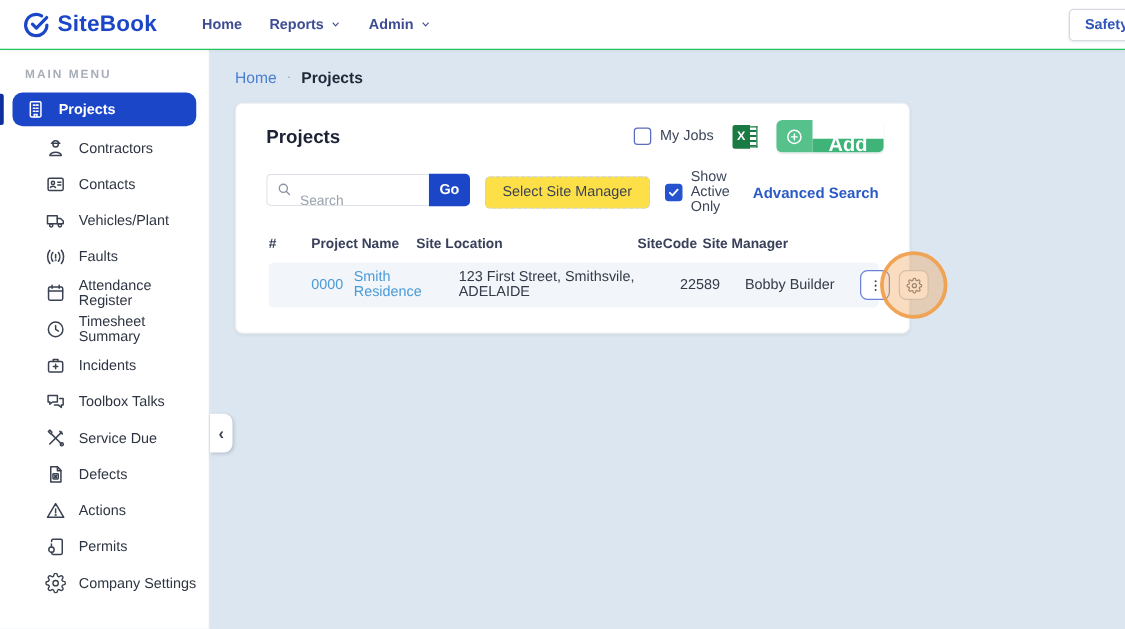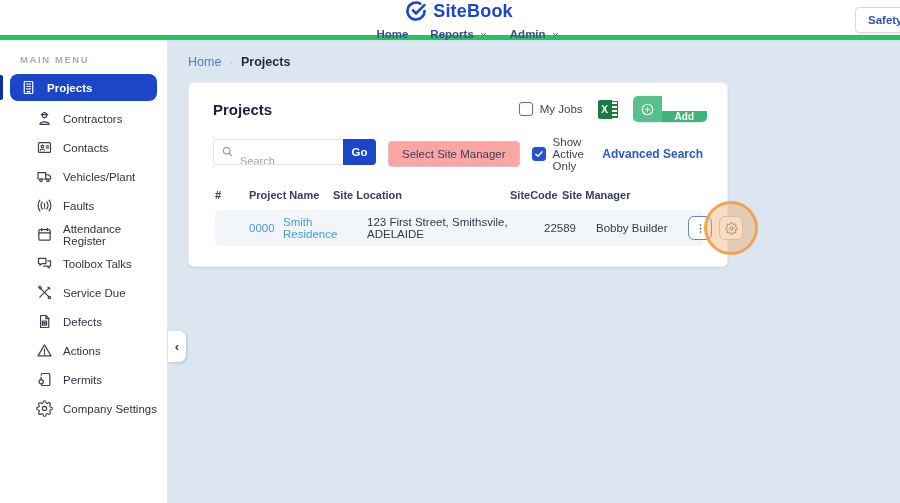--- a/index.html
+++ b/index.html
@@ -1,22 +1,22 @@
 <!DOCTYPE html>
 <html><head>
 <meta charset="utf-8">
 <style>
   * { margin:0; padding:0; box-sizing:border-box; }
   html,body { width:900px; height:503px; overflow:hidden; background:#dce6f0;
     font-family:"Liberation Sans", sans-serif; }
 
   
   .topbar { position:absolute; left:0; top:0; width:900px; height:40px; background:#fff;
-    border-bottom:5px solid #22c55e; box-shadow:0 1px 2px rgba(20,30,60,.05); z-index:30;
-    display:flex; align-items:center;flex-direction:column; }
+    border-bottom:1px solid #22c55e; box-shadow:0 1px 2px rgba(20,30,60,.05); z-index:30;
+    display:flex; align-items:center; }
   .logo { display:flex; align-items:center; gap:6px; margin-left:18px; cursor:pointer; }
   .logo-text { font-size:18px; font-weight:800; color:#1b46c8; letter-spacing:.2px; }
   .topnav { display:flex; align-items:center; margin-left:14px; }
   .topnav-item { display:flex; align-items:center; gap:5px; padding:6px 0; margin-left:22px;
     font-size:11.5px; font-weight:600; color:#3e4c94; cursor:pointer; }
   .safety-btn { position:absolute; left:855px; top:7px; height:26px; padding:0 12px;
     background:#fff; border:1px solid #d6dae0; border-radius:4px; font-size:11.5px;
     font-weight:600; color:#2f55b8; display:flex; align-items:center; white-space:nowrap;
     box-shadow:0 1px 1px rgba(20,30,60,.05); }
 
@@ -61,35 +61,35 @@
   .excel-box { width:14px; height:19px; background:#1a7a44; border-radius:2px 0 0 2px;
     color:#fff; font-size:10px; font-weight:700; display:flex; align-items:center;
     justify-content:center; }
   .excel-sheet { width:6px; height:17px; border:1px solid #1a7a44; border-left:none;
     background:repeating-linear-gradient(180deg,#fff 0 2px,#1a7a44 2px 4px); }
 
   .add-btn { display:flex; align-items:stretch; height:26px; border-radius:5px; overflow:hidden;
     cursor:pointer; box-shadow:0 1px 1px rgba(20,30,60,.1); }
   .add-btn .seg-icon { width:29px; background:#56c18b; display:flex; align-items:center;
     justify-content:center; }
-  .add-btn .seg-label { background:#3fb479; color:#fff; font-size:10px; font-weight:700;
+  .add-btn .seg-label { background:#3fb479; color:#fff; font-size:16px; font-weight:700;
     display:flex; align-items:center; padding:0 13px;margin-top:15px; }
 
   .filter-row { display:flex; align-items:center; gap:12px; margin:10px 24px 0; }
   .search-group { display:flex; }
   .search-wrap { position:relative; }
   .search-input { width:130px; height:26px; border:1px solid #dfe3e9; border-right:none;
     border-radius:4px 0 0 4px; padding:17px 6px 0 26px; font-size:11px; color:#333;
     font-family:"Liberation Sans", sans-serif; outline:none; }
   .search-input::placeholder { color:#9aa3ae; }
   .search-icon { position:absolute; left:8px; top:6px; }
   .go-btn { width:33px; height:26px; background:#1b46c8; color:#fff; border:none;
     border-radius:0 4px 4px 0; font-size:11.5px; font-weight:700; cursor:pointer;
     font-family:"Liberation Sans", sans-serif; }
-  .ssm-btn { height:26px; padding:0 13px; background:#fca5a5; border:1px dashed #c8d0da;
+  .ssm-btn { height:26px; padding:0 13px; background:#fde047; border:1px dashed #c8d0da;
     border-radius:4px; font-size:11.5px; color:#3c4254; display:flex; align-items:center;
     cursor:pointer; white-space:nowrap; }
   .adv-link { font-size:12px; font-weight:700; color:#2b5ac6; cursor:pointer; white-space:nowrap; }
 
   .table { margin:17px 24px 0 26px; }
   .thead { display:flex; align-items:center; font-size:11px; font-weight:700; color:#39415a; }
   .trow { position:relative; display:flex; align-items:center; background:#f2f5f9;
     border-radius:4px; height:36px; margin-top:9px; font-size:11.5px; }
   .col-id { width:34px; flex:none; }
   .col-name { width:84px; flex:none; }
@@ -214,21 +214,40 @@
   <div class="side-item">
     <span class="ic">
       <svg width="17" height="17" viewBox="0 0 24 24" fill="none" stroke="#3a4150" stroke-width="1.7" stroke-linecap="round">
         <rect x="4" y="5" width="16" height="15" rx="1.8"></rect>
           <path d="M8 3.2v3.4M16 3.2v3.4M4 9.6h16"></path>
       </svg>
     </span>
     <span>Attendance Register</span>
   </div>
 
-
+  <div class="side-item">
+    <span class="ic">
+      <svg width="17" height="17" viewBox="0 0 24 24" fill="none" stroke="#3a4150" stroke-width="1.7" stroke-linecap="round" stroke-linejoin="round">
+        <circle cx="12" cy="12" r="8.2"></circle>
+          <path d="M12 7.5V12l3.2 2"></path>
+      </svg>
+    </span>
+    <span>Timesheet Summary</span>
+  </div>
+
+  <div class="side-item">
+    <span class="ic">
+      <svg width="17" height="17" viewBox="0 0 24 24" fill="none" stroke="#3a4150" stroke-width="1.7" stroke-linecap="round" stroke-linejoin="round">
+        <rect x="4" y="7.3" width="16" height="12" rx="1.8"></rect>
+          <path d="M9.3 7.3V5h5.4v2.3"></path>
+        <path d="M12 10.5v5M9.5 13h5"></path>
+      </svg>
+    </span>
+    <span>Incidents</span>
+  </div>
 
   <div class="side-item">
     <span class="ic">
       <svg width="17" height="17" viewBox="0 0 24 24" fill="none" stroke="#3a4150" stroke-width="1.7" stroke-linecap="round" stroke-linejoin="round">
         <path d="M3.5 4.8h10.5v7.3H8.6l-3.1 2.6v-2.6H3.5z"></path>
         <path d="M16.6 8.3h3.9v7.3h-2v2.7l-3.2-2.7h-4.6"></path>
       </svg>
     </span>
     <span>Toolbox Talks</span>
   </div>

